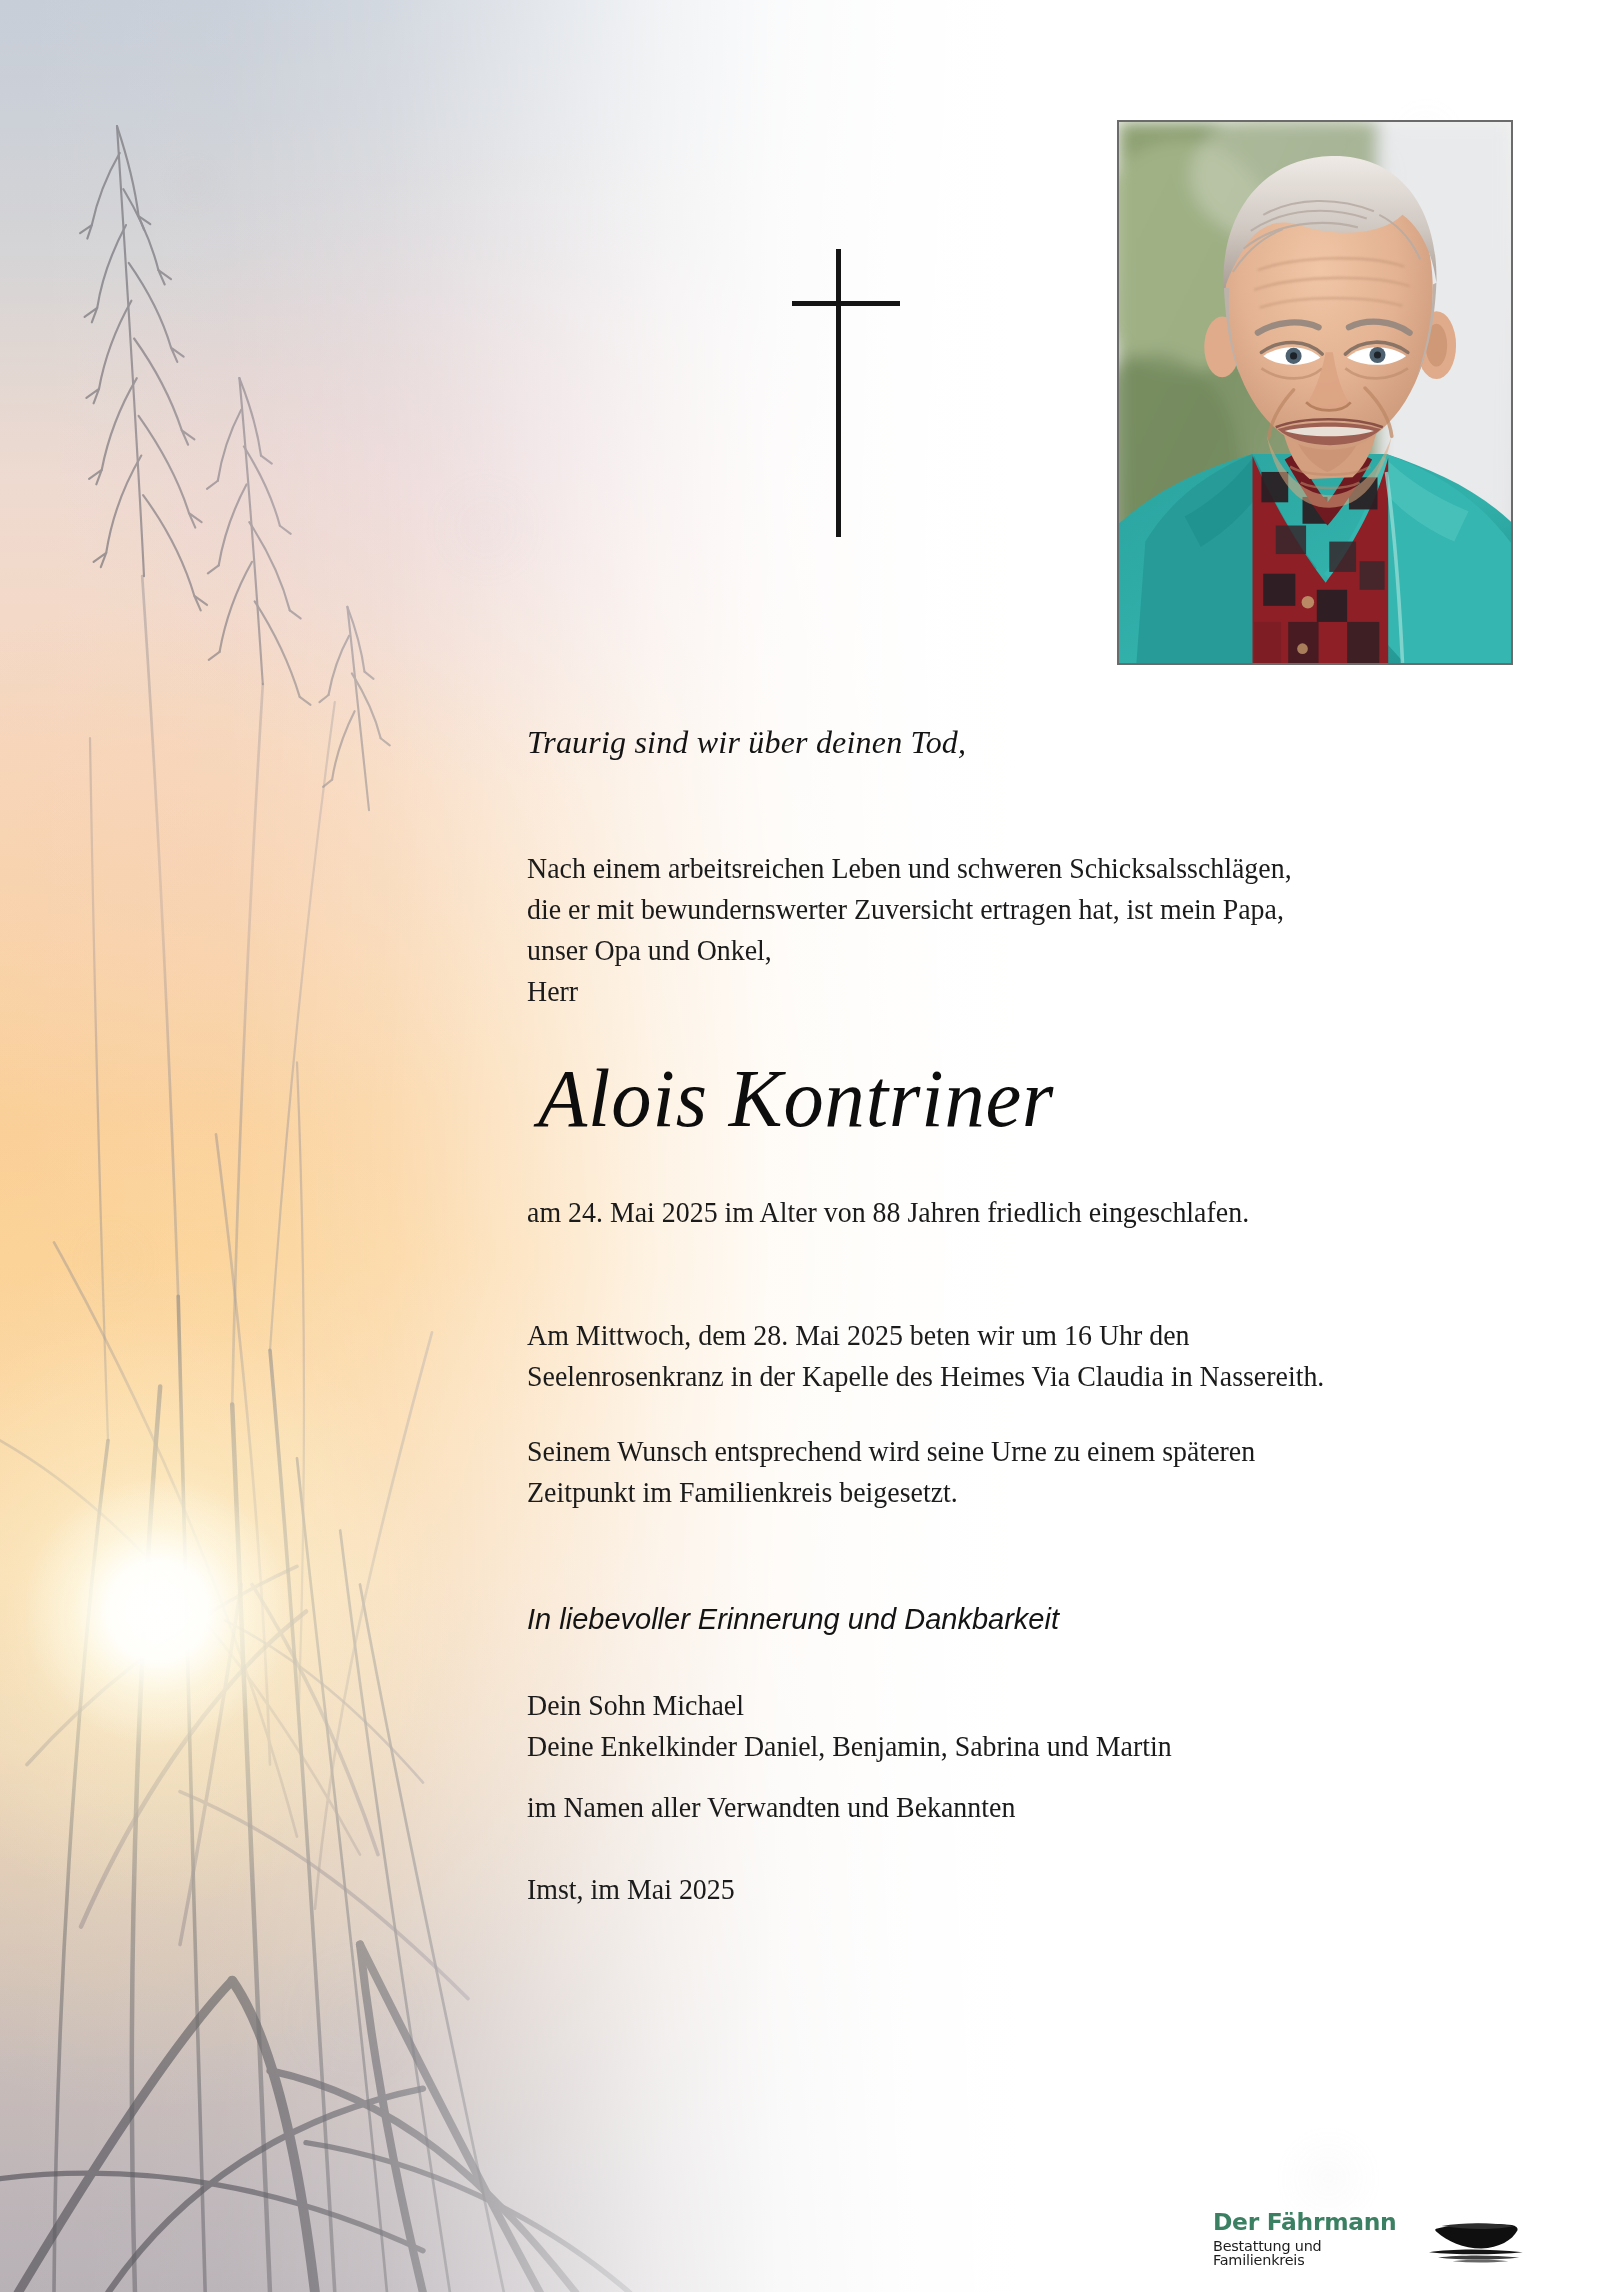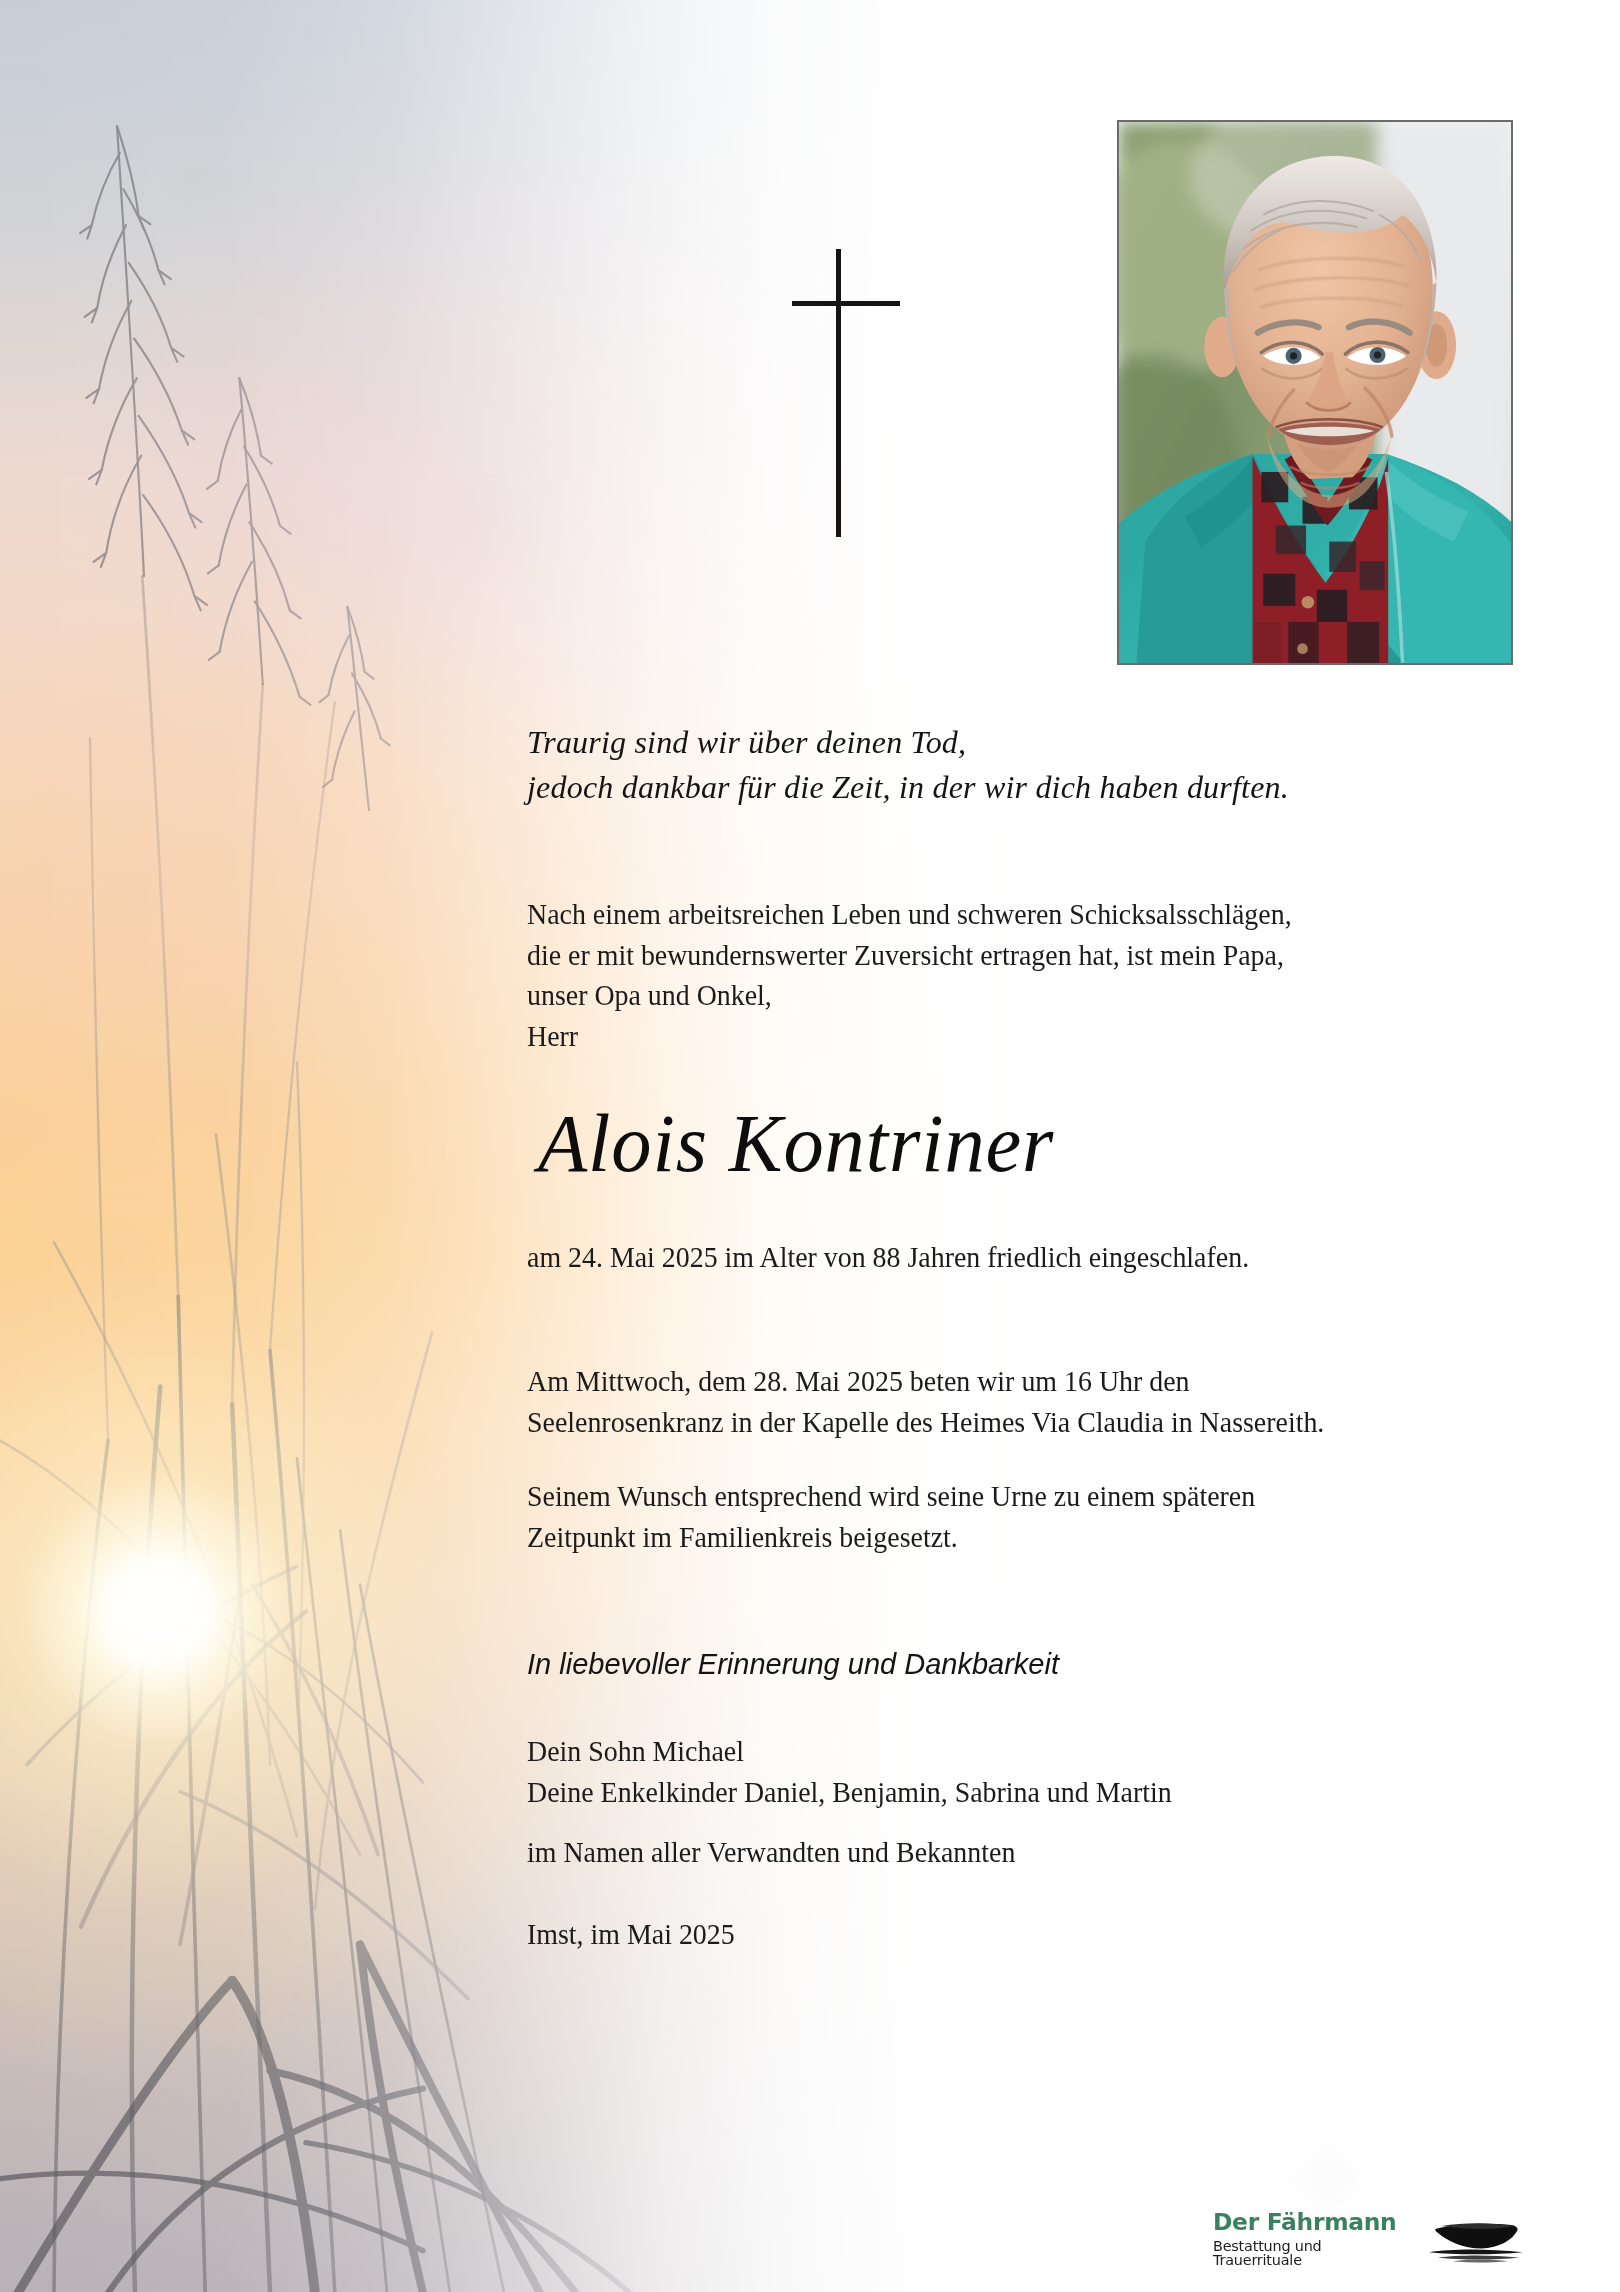--- a/index.html
+++ b/index.html
@@ -478,21 +478,20 @@
         <path d="M192 386 C212 398 262 398 282 386"></path>
         <path d="M204 404 C220 412 254 412 270 404"></path>
       </g>
     </svg>
   </div>
 
   <div id="content">
 
     <div class="verse">
       <div>Traurig sind wir über deinen Tod,</div>
-      <div>jedoch dankbar für die Zeit, in der wir dich haben durften.</div>
     </div>
 
     <div id="intro" class="body-block">
       <div class="line">Nach einem arbeitsreichen Leben und schweren Schicksalsschlägen,</div>
       <div class="line">die er mit bewundernswerter Zuversicht ertragen hat, ist mein Papa,</div>
       <div class="line">unser Opa und Onkel,</div>
       <div class="line">Herr</div>
     </div>
 
     <div id="deceased-name">Alois Kontriner</div>
@@ -516,21 +515,21 @@
       <div class="line">Deine Enkelkinder Daniel, Benjamin, Sabrina und Martin</div>
       <div class="line gap">im Namen aller Verwandten und Bekannten</div>
     </div>
 
     <div id="place-date" class="body-block">Imst, im Mai 2025</div>
   </div>
 
   <div id="footer-logo">
     <div class="logo-text">
       <div id="logo-name">Der Fährmann</div>
-      <div id="logo-tagline">Bestattung und Trauerrituale</div>
+      <div id="logo-tagline">Bestattung und Familienkreis</div>
     </div>
     <svg id="boat-icon" width="101" height="47" viewBox="0 0 112 52" aria-hidden="true">
       <path d="M8 14 C30 9 62 7 92 10 C96 11 99 13 98 16 C92 27 78 35 58 36 C38 36 20 28 9 18 C7 16 6 15 8 14 Z" fill="#0f0f0f"></path>
       <path d="M14 11 C38 7 68 7 94 11 C78 15 46 16 14 11 Z" fill="#2e2e2e"></path>
       <path d="M0 40 C26 36 64 36 104 40 C72 43 30 43 0 40 Z" fill="#141414"></path>
       <path d="M10 46 C34 43 70 43 100 46 C74 49 34 49 10 46 Z" fill="#1d1d1d" opacity=".85"></path>
       <path d="M26 50 C46 48 68 48 88 50 C66 52 46 52 26 50 Z" fill="#262626" opacity=".7"></path>
     </svg>
   </div>
 

